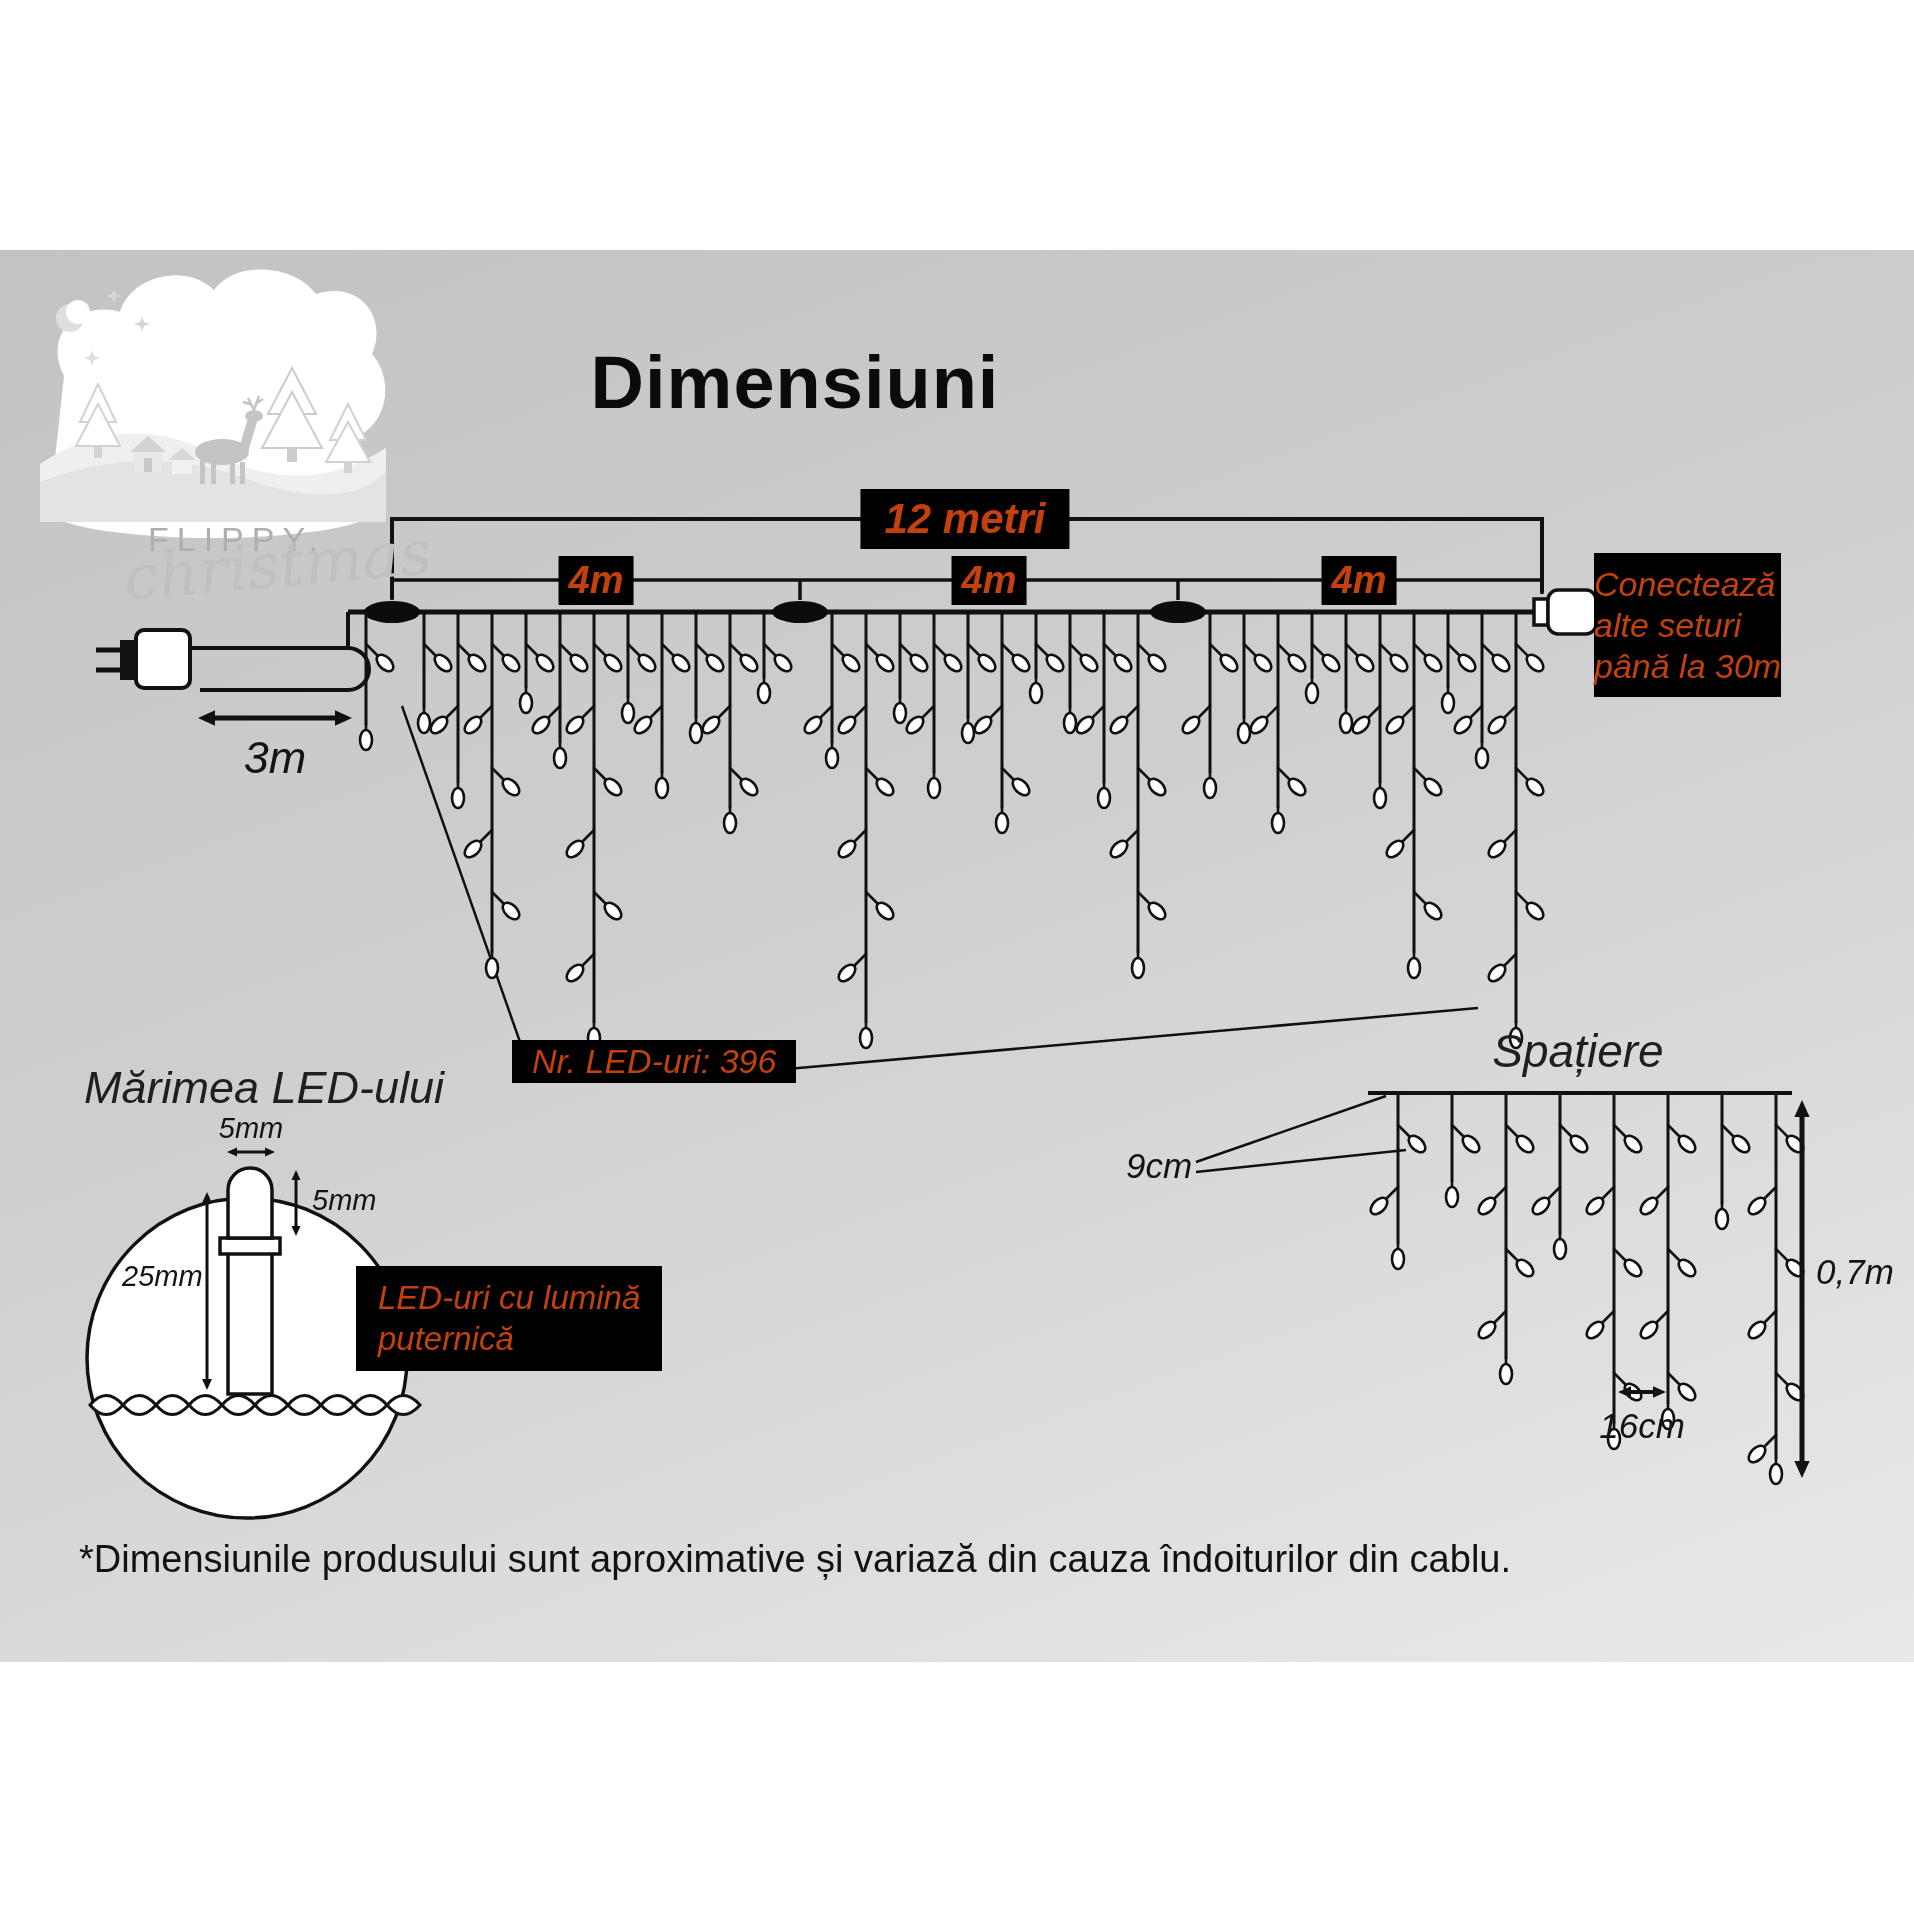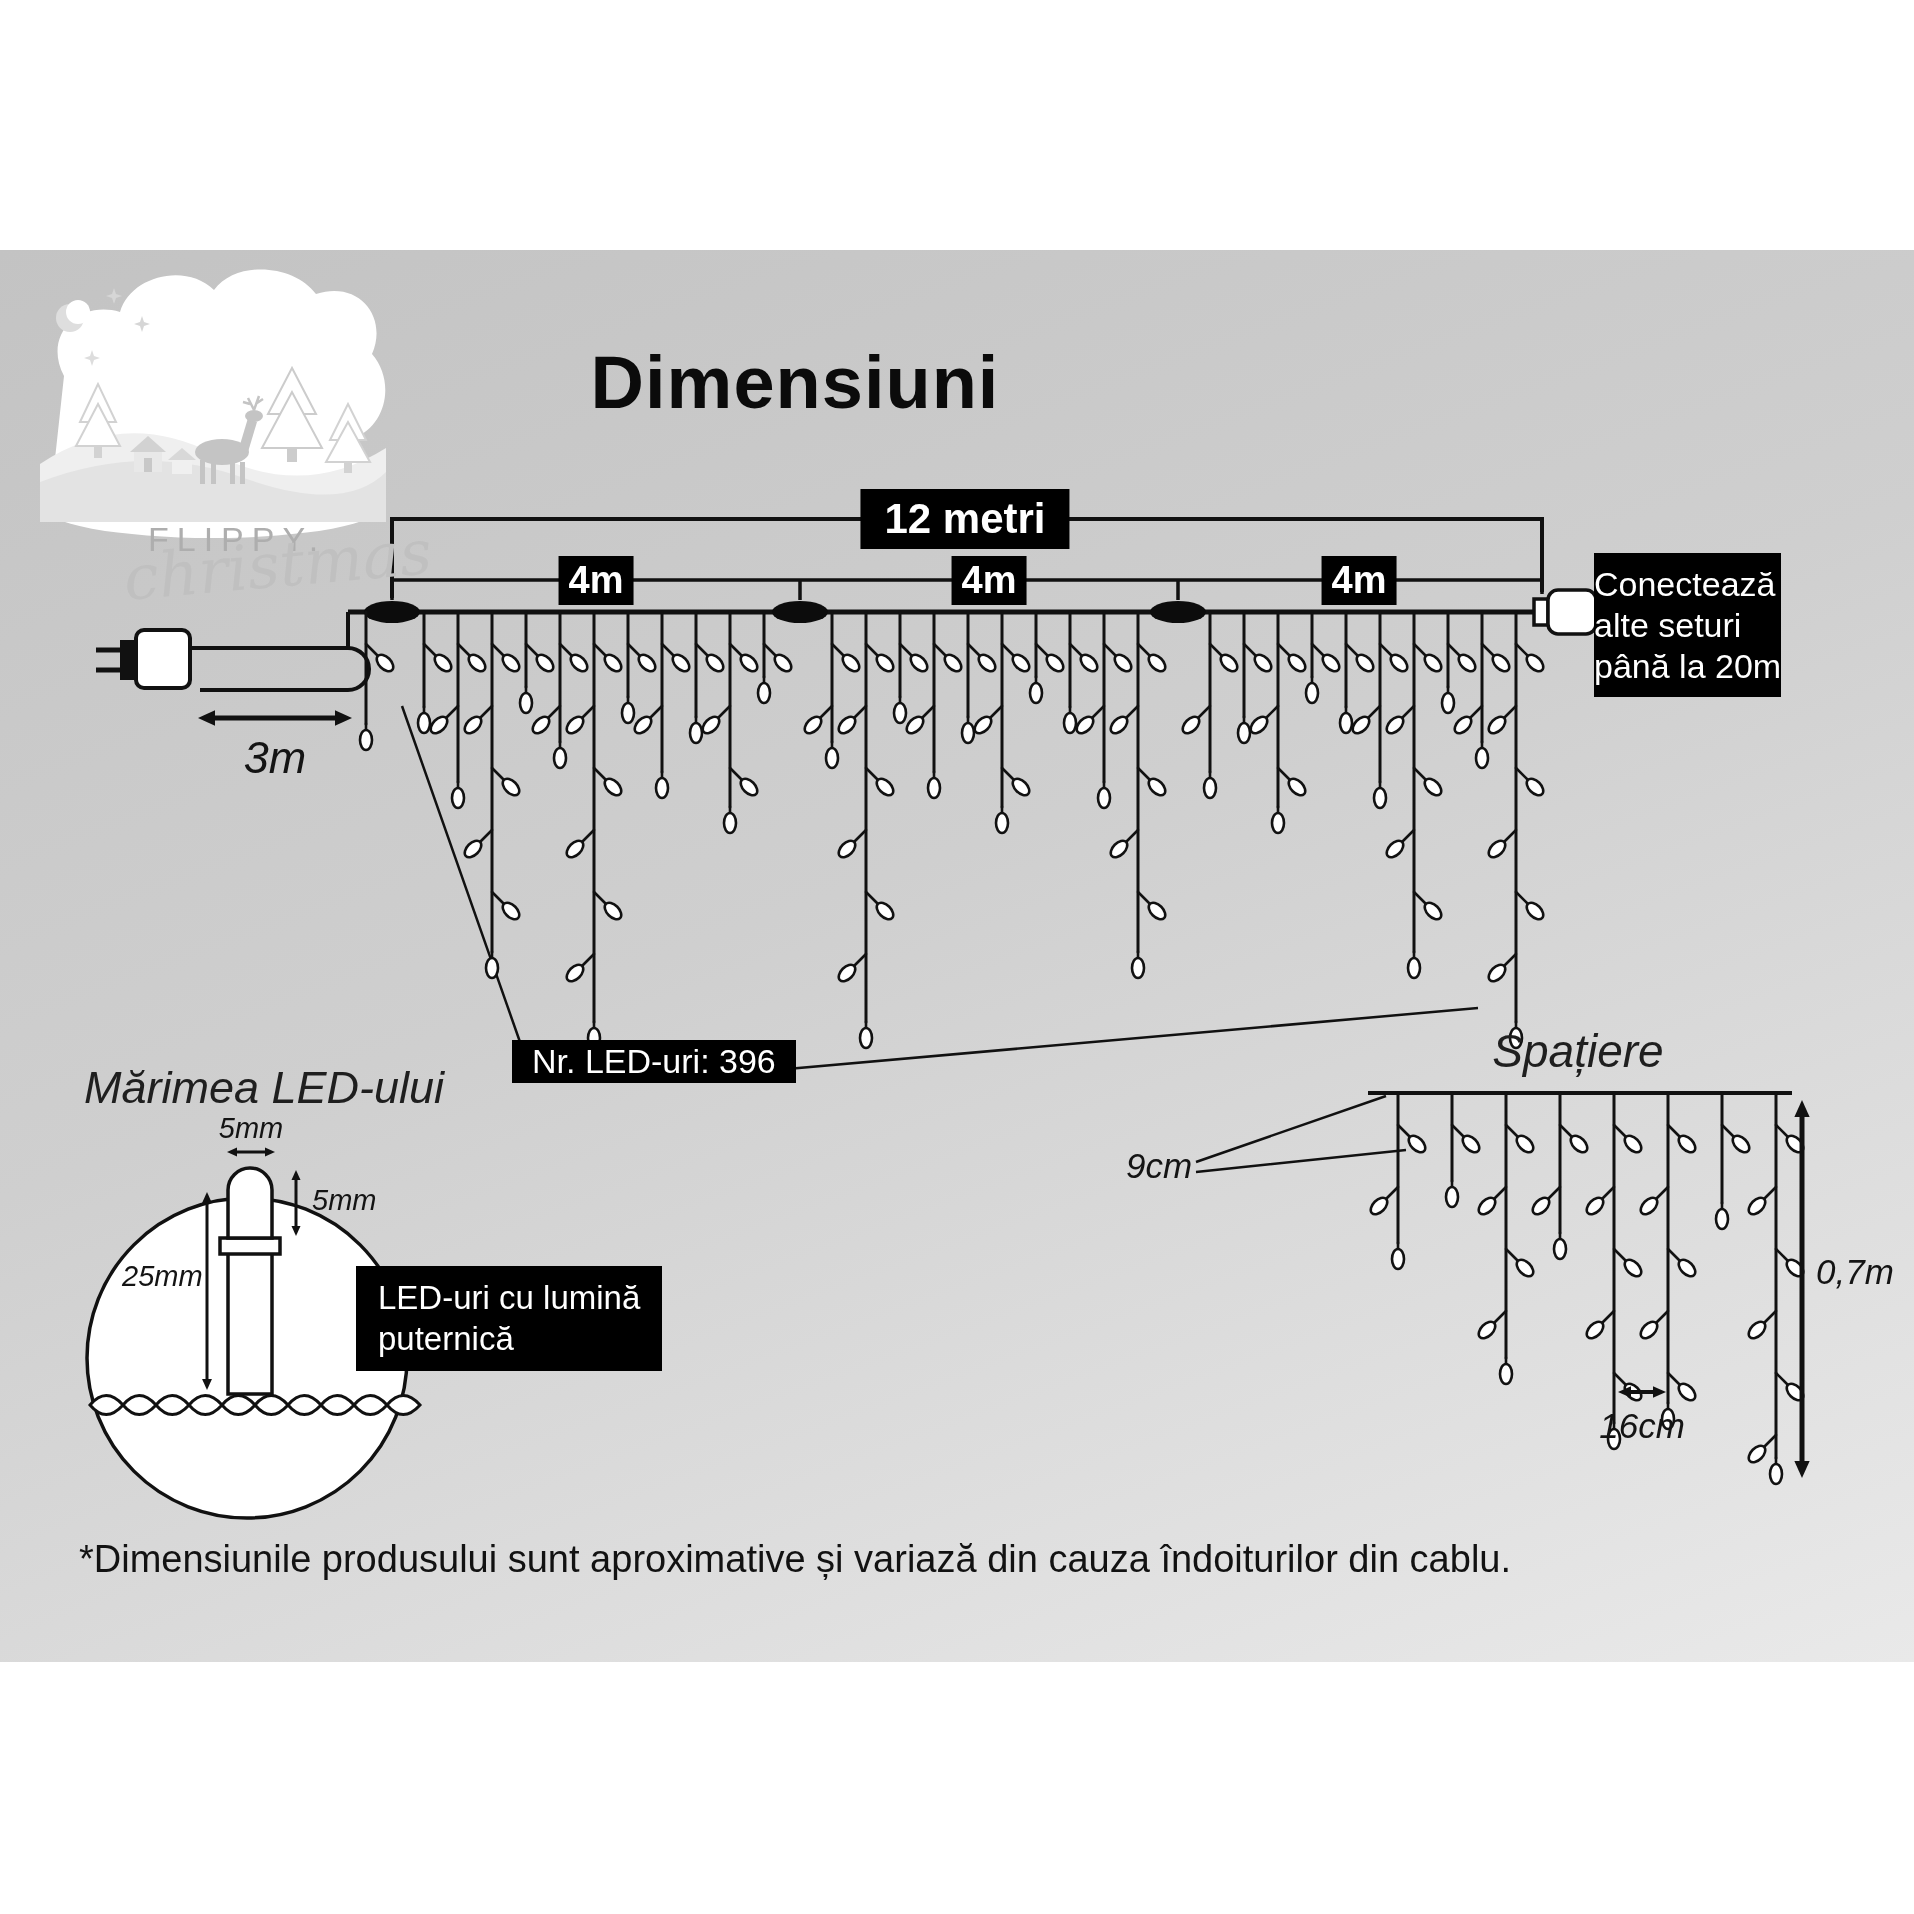--- a/index.html
+++ b/index.html
@@ -5,21 +5,21 @@
   * { margin:0; padding:0; box-sizing:border-box; }
   html,body { background:#ffffff; }
   body { font-family:"Liberation Sans","DejaVu Sans",sans-serif; }
   .canvas { position:relative; width:1914px; height:1914px; background:#ffffff; overflow:hidden; }
   .gray-band { position:absolute; left:0; top:250px; width:1914px; height:1412px;
                background:linear-gradient(160deg,#c3c3c3 0%,#cfcfcf 45%,#e9e9e9 100%); }
   #art { position:absolute; left:0; top:0; width:1914px; height:1914px; }
   .abs { position:absolute; }
   .title { left:0; top:340px; width:1590px; text-align:center;
            font-size:74px; font-weight:700; color:#0b0b0b; letter-spacing:1px; }
-  .box { position:absolute; display:inline-block; background:#000; color:#ffffff; white-space:nowrap; }
+  .box { position:absolute; display:inline-block; background:#000; color:#c2410c; white-space:nowrap;font-style:italic; }
   .box-12m { left:965px; top:489px; transform:translateX(-50%); font-size:42px; font-weight:700; padding:6px 24px; }
   .box-seg { top:556px; transform:translateX(-50%); font-size:38px; font-weight:700; padding:3px 10px; }
   .box-connect { left:1594px; top:553px; font-size:34px; padding:11px 0; line-height:1.2; }
   .box-ledcount { left:512px; top:1040px; font-size:34px; padding:2px 20px; }
   .box-lednote { left:356px; top:1266px; font-size:33px; padding:11px 22px; line-height:1.25; text-align:left; }
   .lbl { position:absolute; color:#141414; white-space:nowrap;font-style:italic; }
   .lbl-3m { left:275px; top:732px; transform:translateX(-50%); font-size:45px; }
   .h-ledsize { left:84px; top:1062px; font-size:45px; color:#1f1f1f; }
   .lbl-capw { left:251px; top:1112px; transform:translateX(-50%); font-size:29px; }
   .lbl-caph { left:312px; top:1184px; font-size:29px; }
@@ -488,21 +488,21 @@
   <div class="abs title">Dimensiuni</div>
 
   <div class="box box-12m">12 metri</div>
   <div class="box box-seg" style="left:596px">4m</div>
   <div class="box box-seg" style="left:989px">4m</div>
   <div class="box box-seg" style="left:1359px">4m</div>
 
   <div class="box box-connect">
     <div>Conectează</div>
     <div>alte seturi</div>
-    <div>până la 20m</div>
+    <div>până la 30m</div>
   </div>
 
   <div class="lbl lbl-3m">3m</div>
   <div class="box box-ledcount">Nr. LED-uri: 396</div>
 
   <div class="lbl h-ledsize">Mărimea LED-ului</div>
   <div class="lbl lbl-capw">5mm</div>
   <div class="lbl lbl-caph">5mm</div>
   <div class="lbl lbl-total">25mm</div>
   <div class="box box-lednote">

